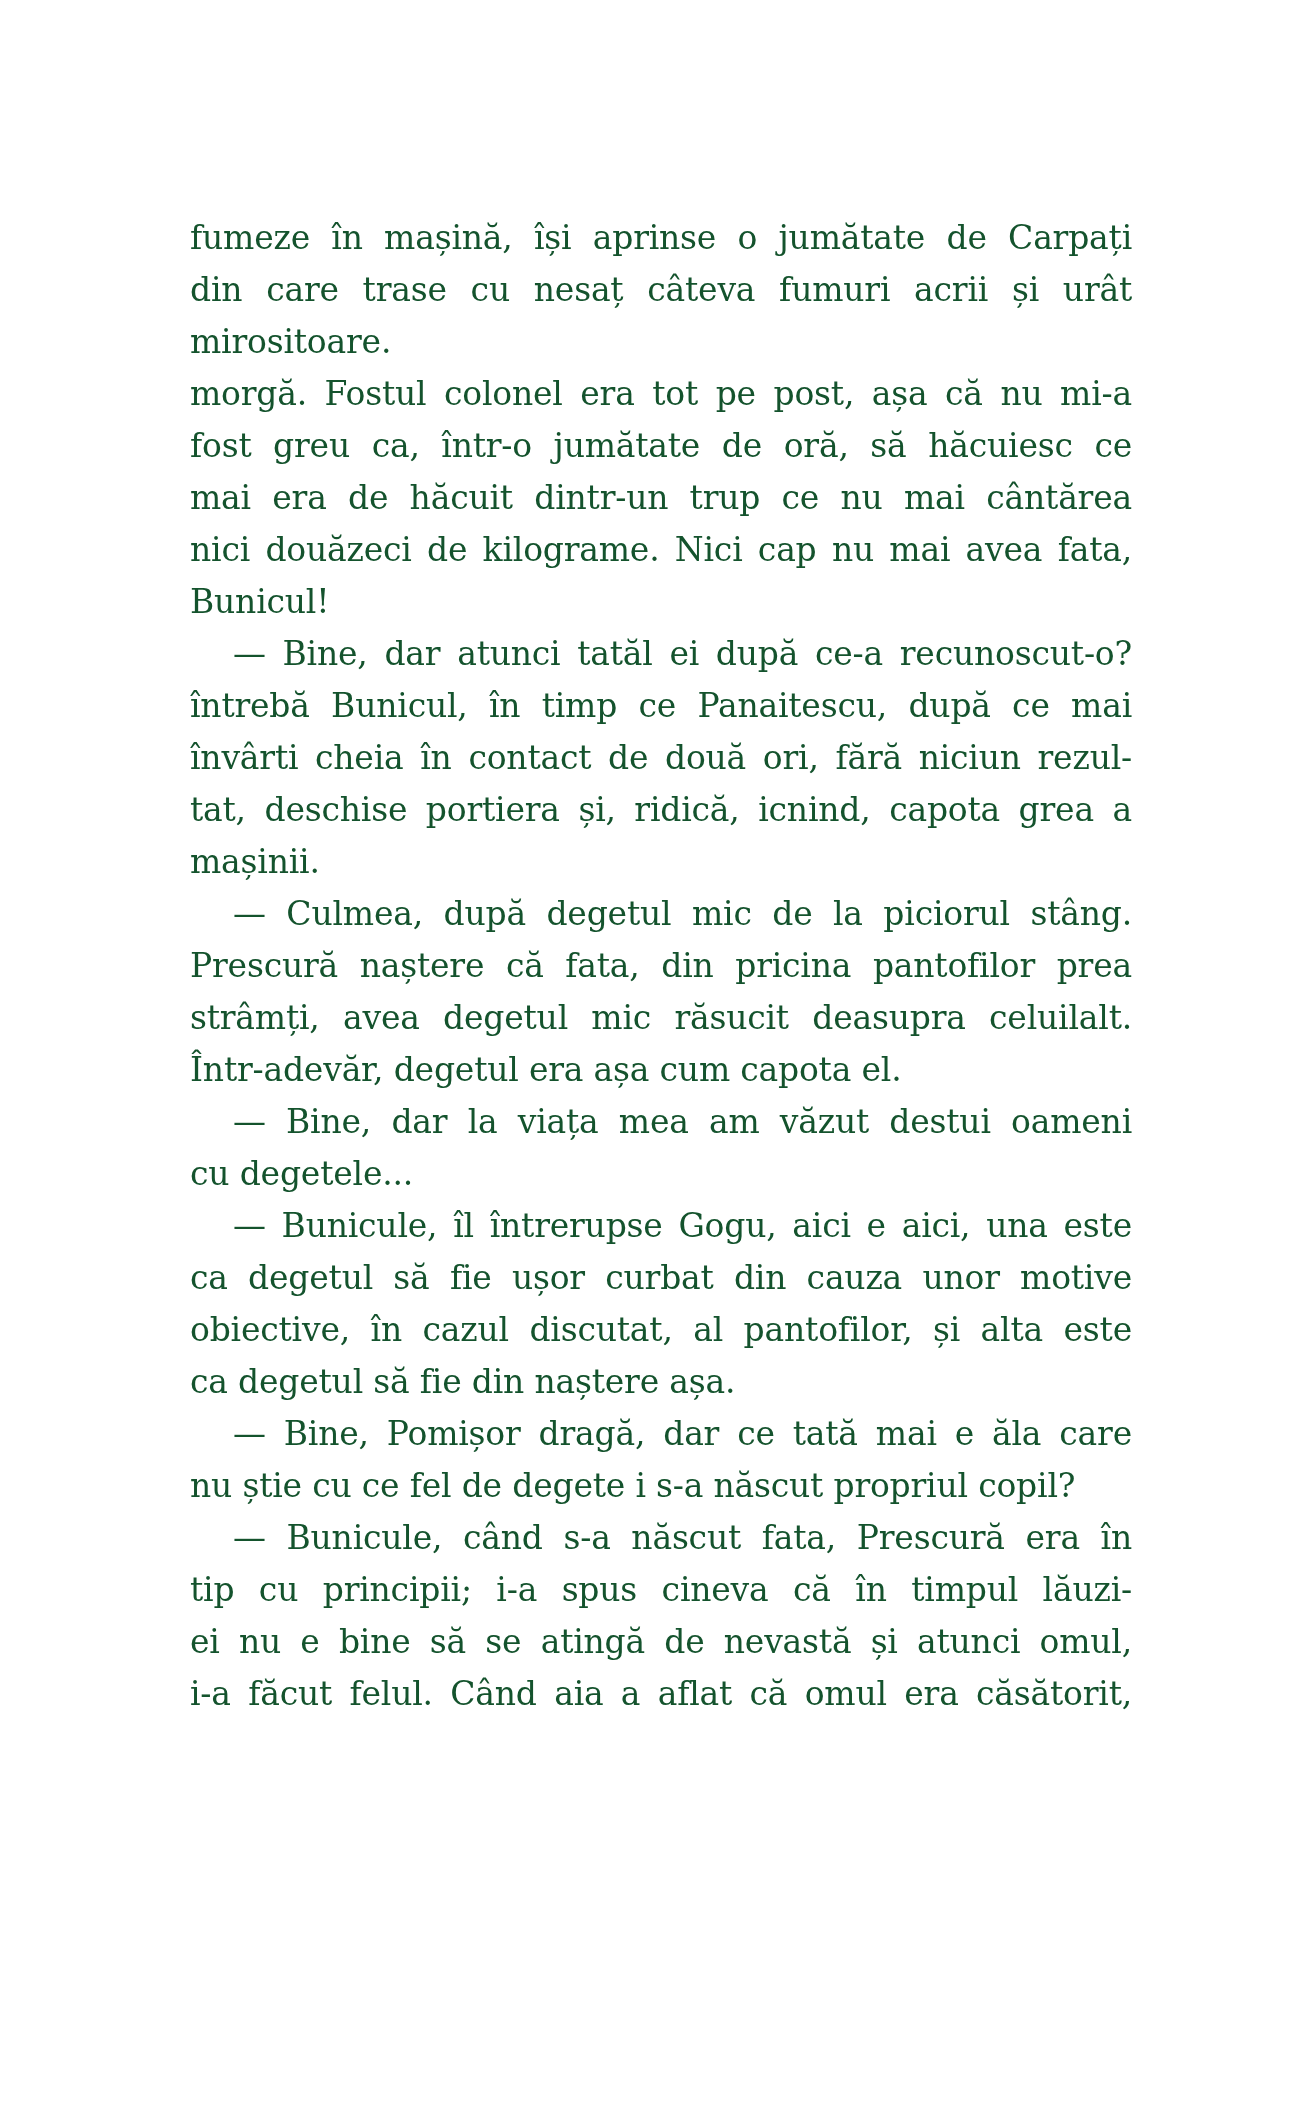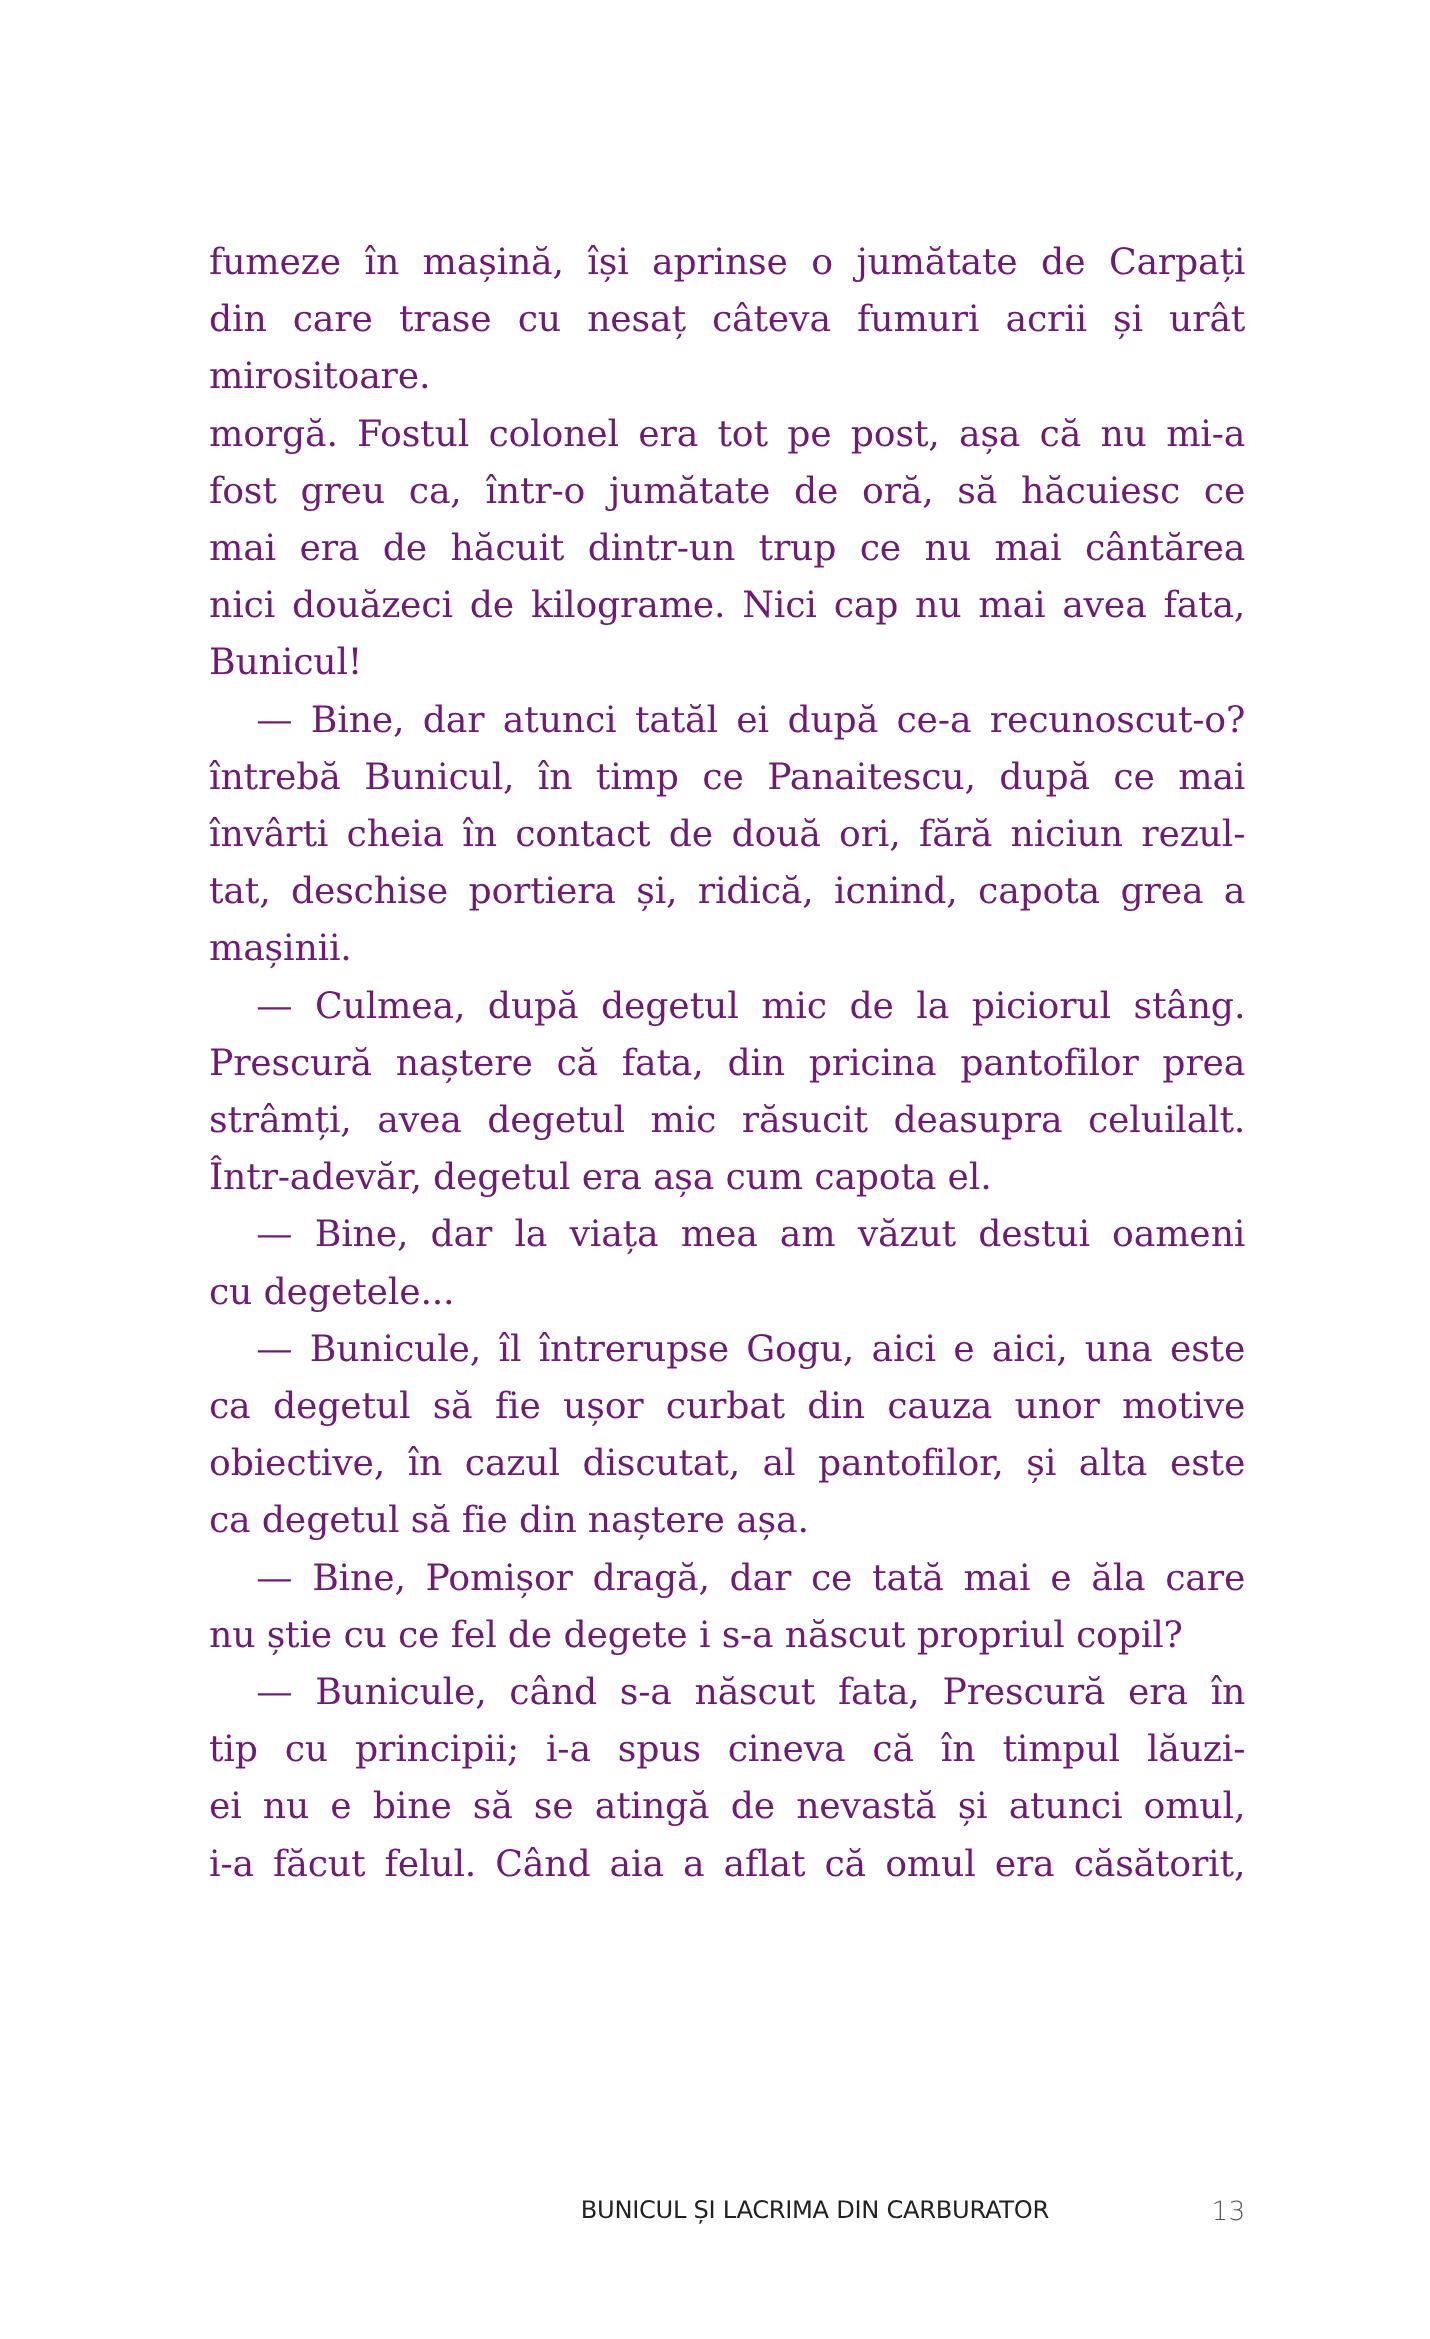--- a/index.html
+++ b/index.html
@@ -27,21 +27,21 @@
       width: 942px;
       margin: 0;
       padding: 0;
     }
     .line {
       display: block;
       height: 52px;
       line-height: 52px;
       font-family: "DejaVu Serif", "Liberation Serif", serif;
       font-size: 33px;
-      color: #701a75;
+      color: #14532d;
       white-space: nowrap;
       overflow: visible;
       text-align: justify;
       text-align-last: justify;
       letter-spacing: -0.2px;
     }
     .line.last {
       text-align: center;
       text-align-last: left;
     }
@@ -107,17 +107,13 @@
       <span class="line">obiective, în cazul discutat, al pantofilor, și alta este</span>
       <span class="line last">ca degetul să fie din naștere așa.</span>
       <span class="line indent">— Bine, Pomișor dragă, dar ce tată mai e ăla care</span>
       <span class="line last">nu știe cu ce fel de degete i s-a născut propriul copil?</span>
       <span class="line indent">— Bunicule, când s-a născut fata, Prescură era în</span>
       <span class="line">tip cu principii; i-a spus cineva că în timpul lăuzi-</span>
       <span class="line">ei nu e bine să se atingă de nevastă și atunci omul,</span>
       <span class="line">i-a făcut felul. Când aia a aflat că omul era căsătorit,</span>
     </div>
 
-  <div class="running-footer">
-    <span class="footer-title">BUNICUL ȘI LACRIMA DIN CARBURATOR</span>
-    <span class="page-number">13</span>
-  </div>
 </div>
 
 </body></html>

